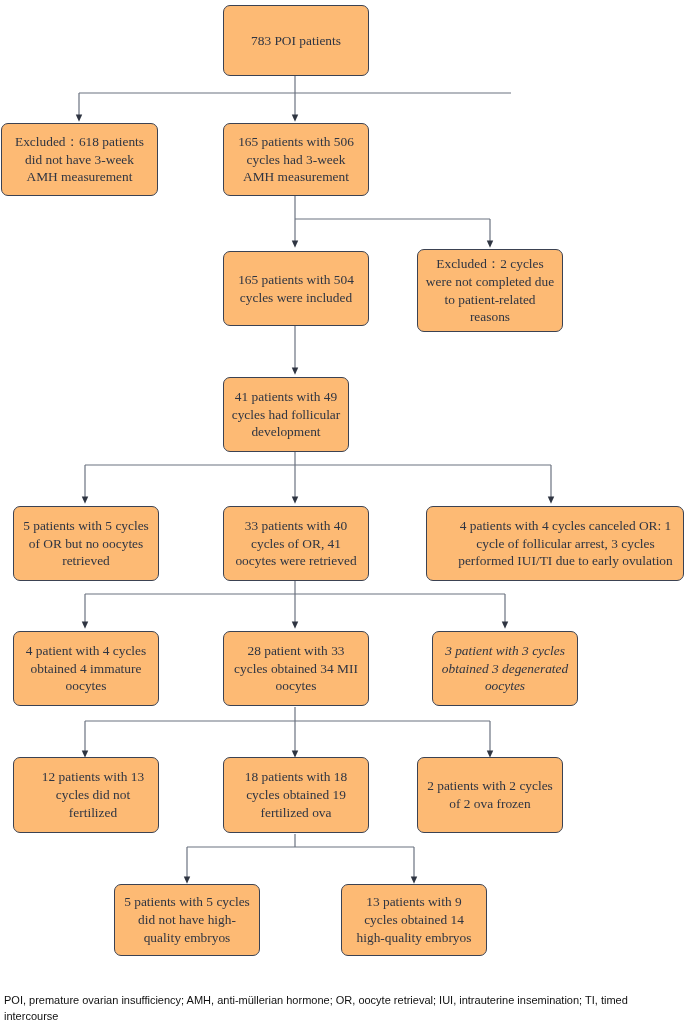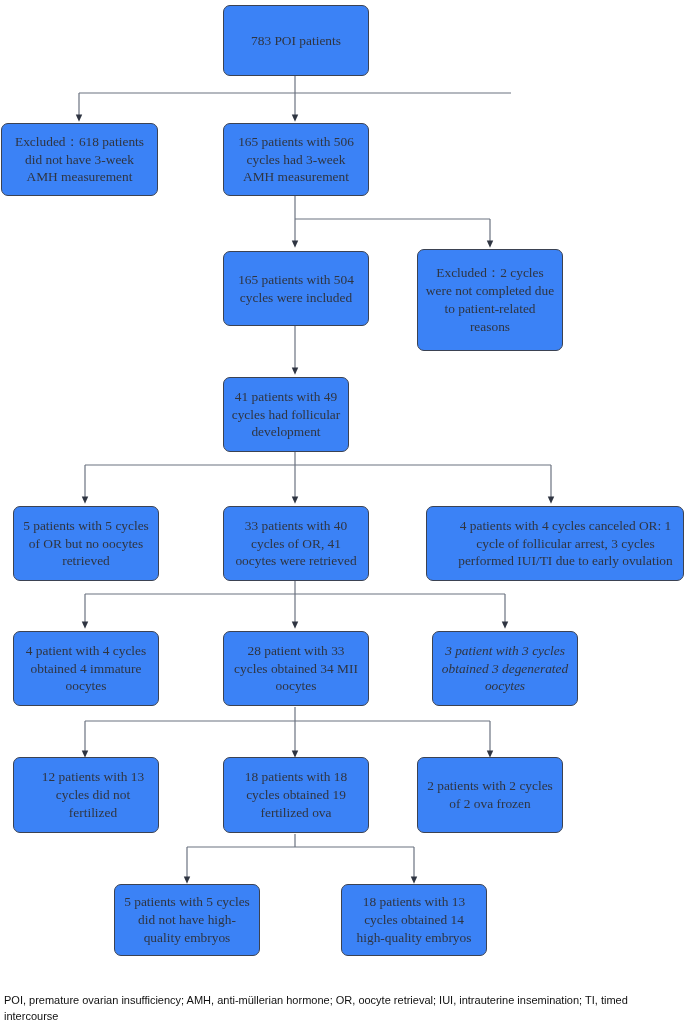--- a/index.html
+++ b/index.html
@@ -8,21 +8,21 @@
     font-family:"Liberation Serif","DejaVu Serif",serif;
     color:#2f3542;
   }
   #canvas{position:absolute;left:0;top:0;width:685px;height:1031px;}
   svg.edges{position:absolute;left:0;top:0;width:685px;height:1031px;pointer-events:none;}
   .node{
     position:absolute;
     box-sizing:border-box;
     border:1.4px solid #3b4252;
     border-radius:7px;
-    background:#3b82f6;
+    background:#fdba74;
     display:flex;align-items:center;justify-content:center;
     text-align:center;
     font-size:13.4px;
     line-height:1.34;
     color:#2f3542;
     padding:4px 7px;
     white-space:pre-line;
   }
   .caption{
     position:absolute;
@@ -85,21 +85,21 @@
   </svg>
 
   <div class="node" style="left:223px;top:5px;width:146px;height:71px;">783 POI patients</div>
 
   <div class="node" style="left:1px;top:123px;width:157px;height:73px;">Excluded：618 patients did not have 3-week AMH measurement</div>
 
   <div class="node" style="left:223px;top:123px;width:146px;height:73px;">165 patients with 506 cycles had 3-week AMH measurement</div>
 
   <div class="node" style="left:223px;top:251px;width:146px;height:75px;">165 patients with 504 cycles were included</div>
 
-  <div class="node" style="left:417px;top:249px;width:146px;height:102px;">Excluded：2 cycles were not completed due to patient-related reasons</div>
+  <div class="node" style="left:417px;top:249px;width:146px;height:83px;">Excluded：2 cycles were not completed due to patient-related reasons</div>
 
   <div class="node" style="left:223px;top:377px;width:126px;height:75px;">41 patients with 49 cycles had follicular development</div>
 
   <div class="node" style="left:13px;top:506px;width:146px;height:75px;">5 patients with 5 cycles of OR but no oocytes retrieved</div>
 
   <div class="node" style="left:223px;top:506px;width:146px;height:75px;">33 patients with 40 cycles of OR, 41 oocytes were retrieved</div>
 
   <div class="node" style="left:426px;top:506px;width:258px;height:75px;padding-left:28px;">4 patients with 4 cycles canceled OR: 1 cycle of follicular arrest, 3 cycles performed IUI/TI due to early ovulation</div>
 
   <div class="node" style="left:13px;top:631px;width:146px;height:75px;">4 patient with 4 cycles obtained 4 immature oocytes</div>
@@ -109,17 +109,17 @@
   <div class="node" style="left:432px;top:631px;width:146px;height:75px;font-style:italic;">3 patient with 3 cycles obtained 3 degenerated oocytes</div>
 
   <div class="node" style="left:13px;top:757px;width:146px;height:76px;padding-left:21px;">12 patients with 13 cycles did not fertilized</div>
 
   <div class="node" style="left:223px;top:757px;width:146px;height:76px;">18 patients with 18 cycles obtained 19 fertilized ova</div>
 
   <div class="node" style="left:417px;top:757px;width:146px;height:76px;">2 patients with 2 cycles of 2 ova frozen</div>
 
   <div class="node" style="left:114px;top:884px;width:146px;height:72px;">5 patients with 5 cycles did not have high-quality embryos</div>
 
-  <div class="node" style="left:341px;top:884px;width:146px;height:72px;">18 patients with 13 cycles obtained 14 high-quality embryos</div>
+  <div class="node" style="left:341px;top:884px;width:146px;height:72px;">13 patients with 9 cycles obtained 14 high-quality embryos</div>
 
   <div class="caption">POI, premature ovarian insufficiency; AMH, anti-müllerian hormone; OR, oocyte retrieval; IUI, intrauterine insemination; TI, timed intercourse</div>
 
 </div>
 
 </body></html>

